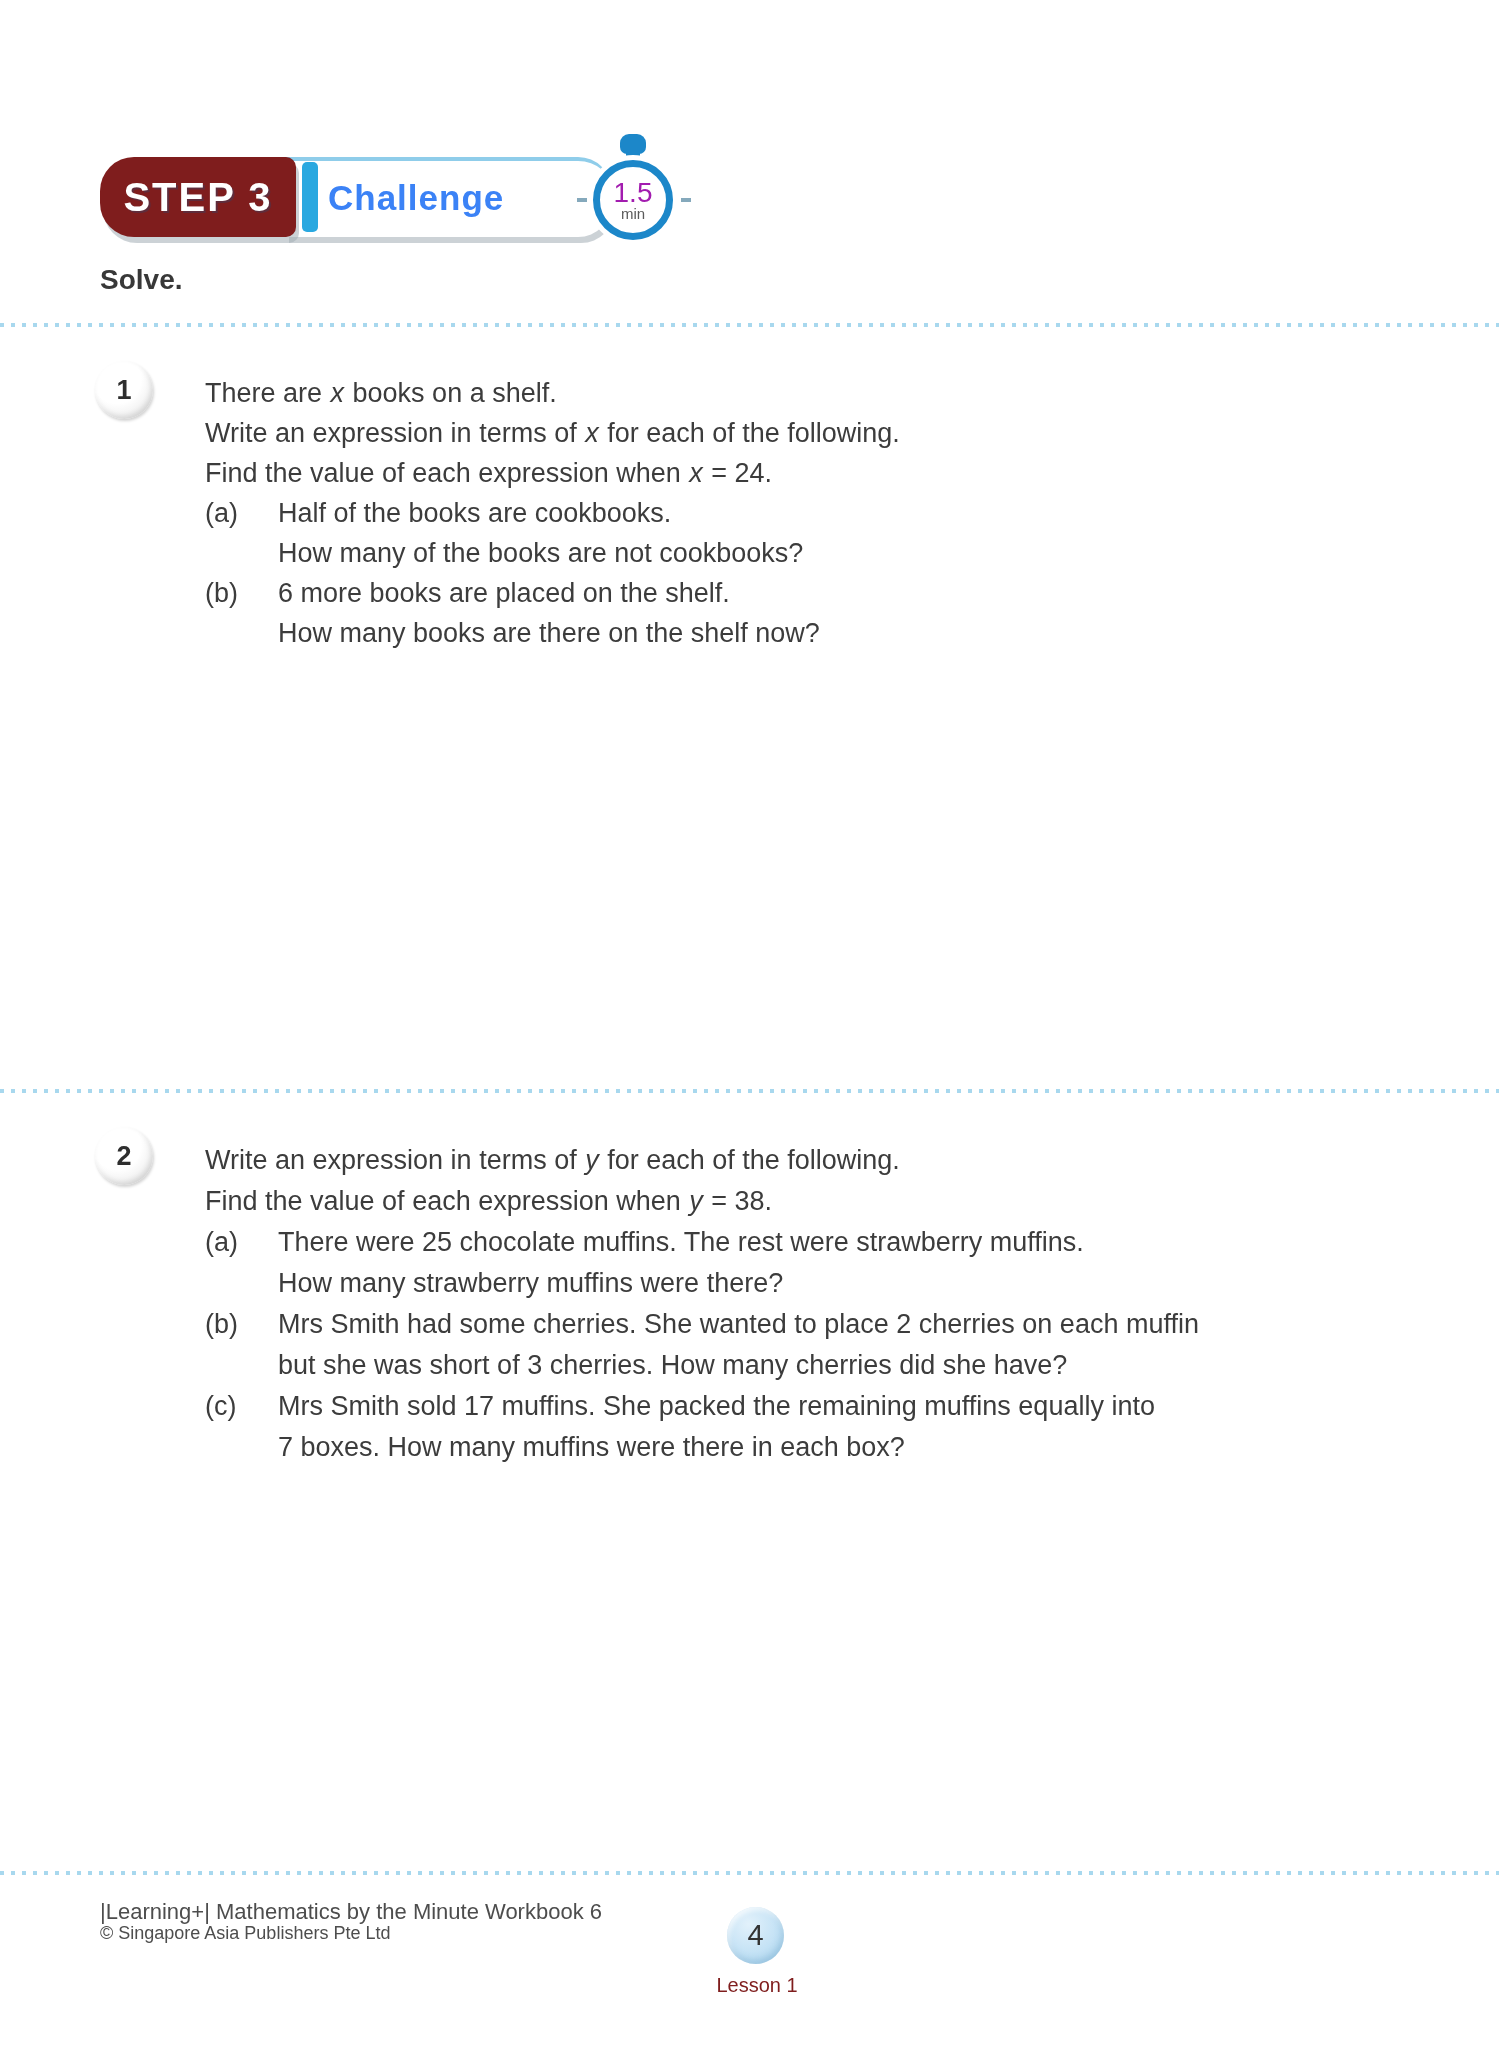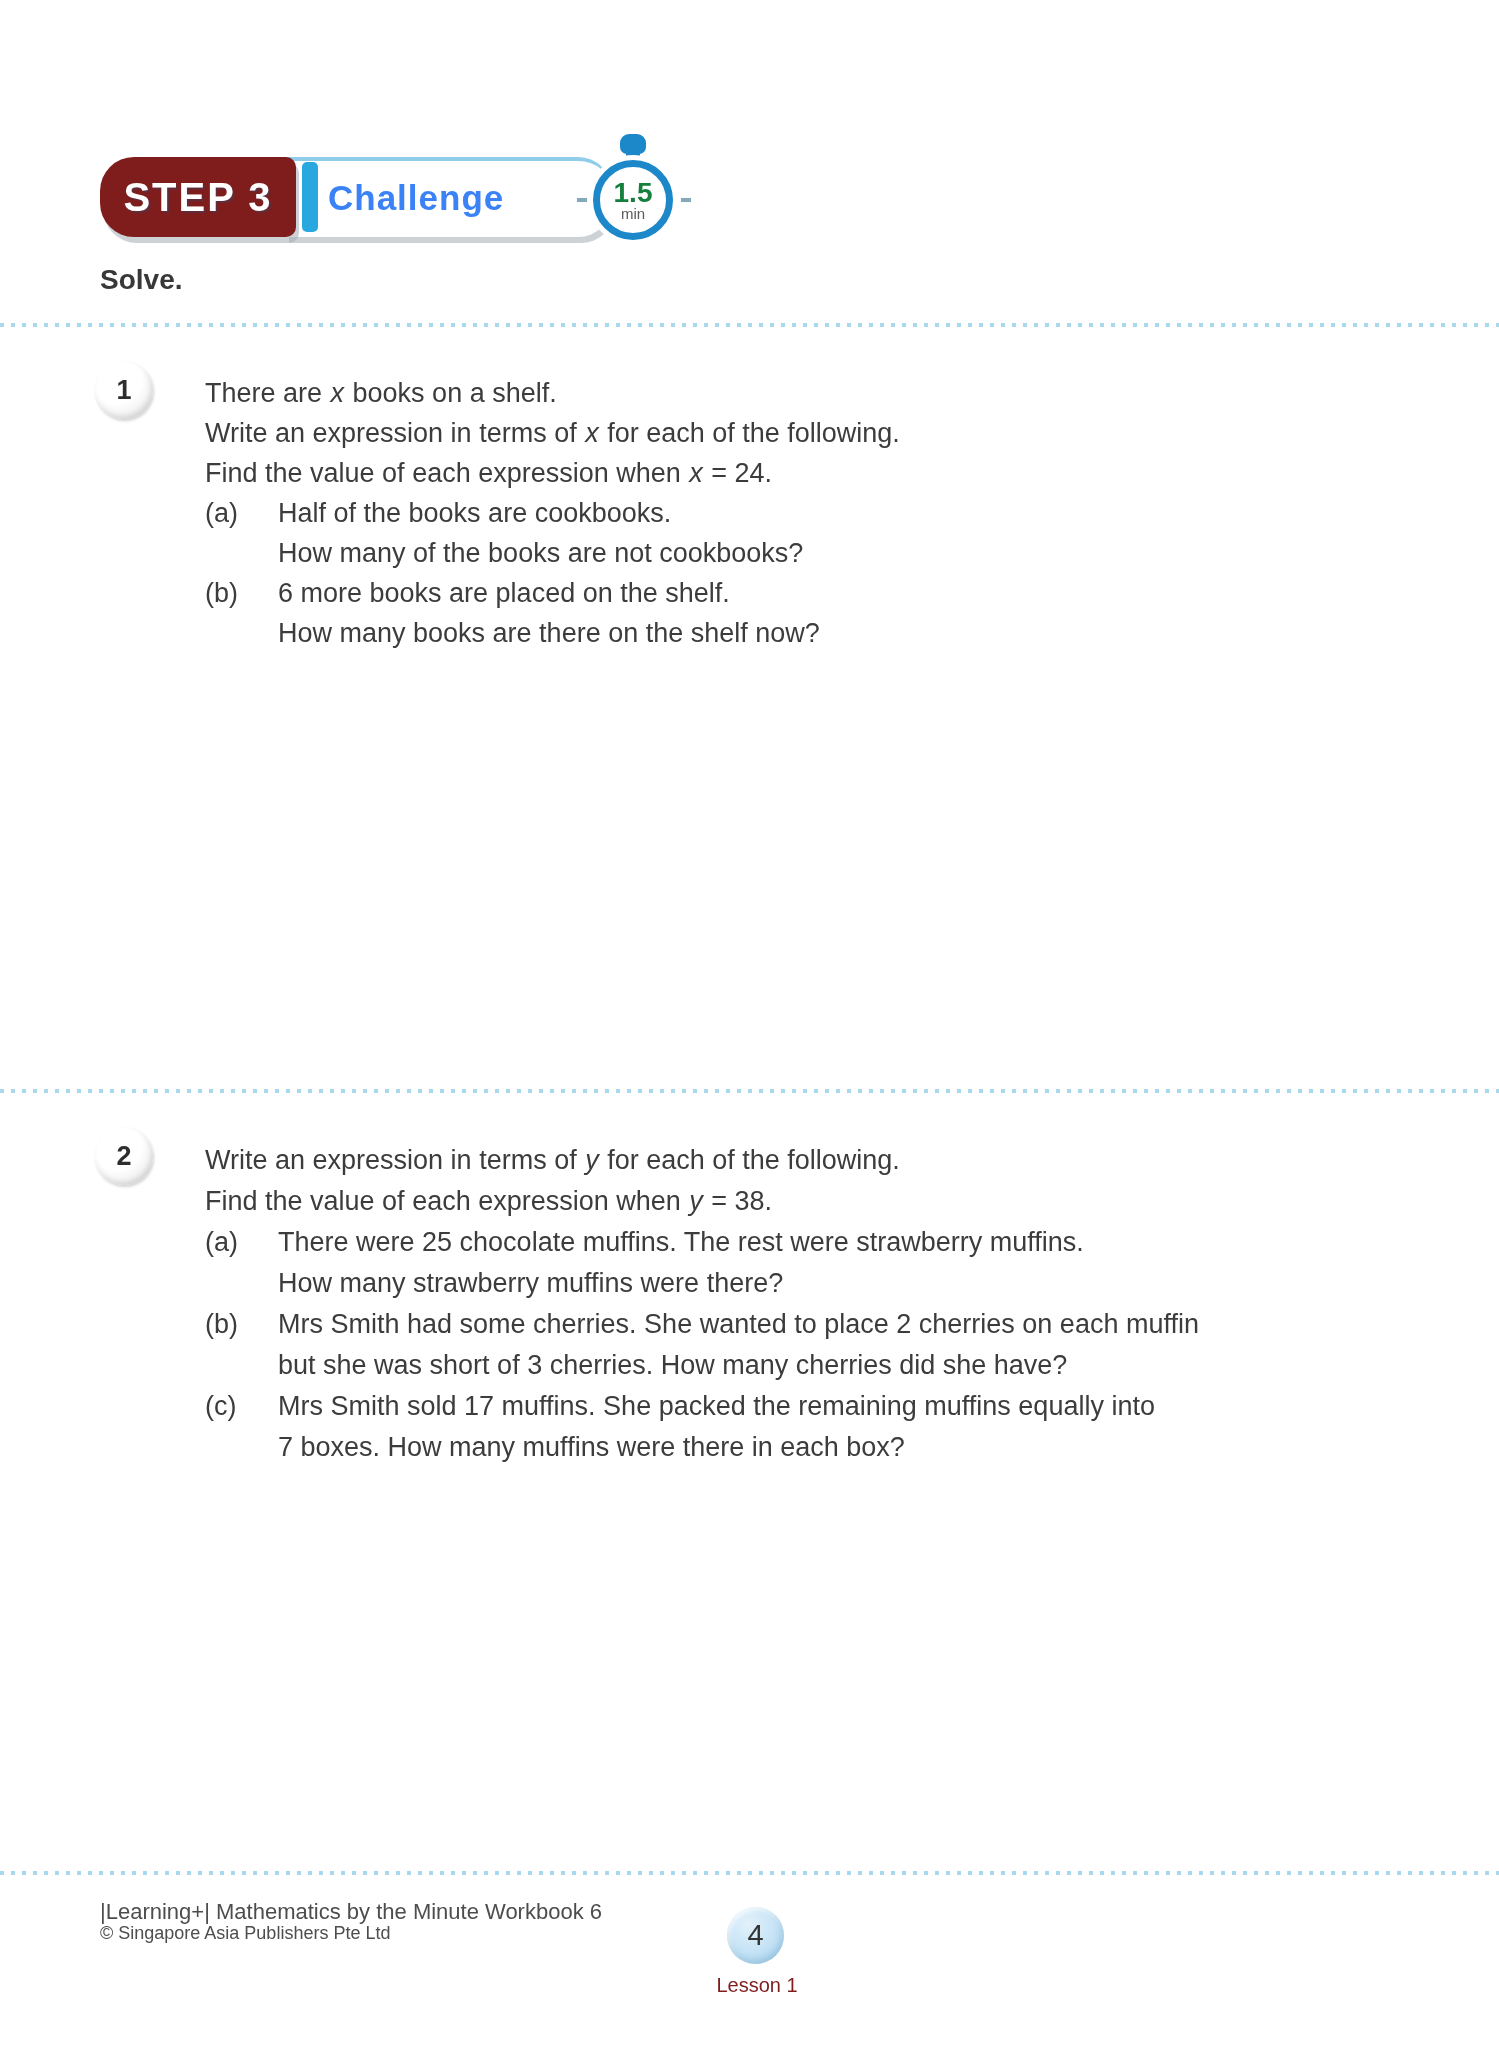--- a/index.html
+++ b/index.html
@@ -23,21 +23,21 @@
 
   
   .stopwatch{position:absolute;left:585px;top:132px;width:96px;height:116px;z-index:5;}
   .sw-crown{position:absolute;left:35px;top:2px;width:26px;height:20px;background:#1c87c9;
             border-radius:9px 9px 7px 7px;}
   .sw-stem{position:absolute;left:41px;top:16px;width:14px;height:14px;background:#1c87c9;}
   .sw-circle{position:absolute;left:8px;top:28px;width:80px;height:80px;box-sizing:border-box;
              border:7px solid #1c87c9;border-radius:50%;background:#ffffff;
              box-shadow:0 0 0 5px #ffffff;display:flex;flex-direction:column;
              align-items:center;justify-content:center;}
-  .sw-time{font-size:28px;font-weight:bold;color:#15803d;line-height:26px;}
+  .sw-time{font-size:28px;font-weight:normal;color:#a21caf;line-height:26px;}
   .sw-min{font-size:15px;color:#5a5a5a;line-height:15px;text-align:center;}
   .sw-tick{position:absolute;background:#4a4a4a;}
   .tick-top{left:46px;top:39px;width:4px;height:9px;}
   .tick-bottom{left:46px;top:96px;width:4px;height:9px;}
   .tick-left{left:20px;top:66px;width:9px;height:4px;}
   .tick-right{left:67px;top:66px;width:9px;height:4px;}
   .sw-dash{position:absolute;background:#85a9bc;height:4px;width:10px;top:66px;}
   .dash-left{left:-8px;} .dash-right{right:-10px;}
 
   

